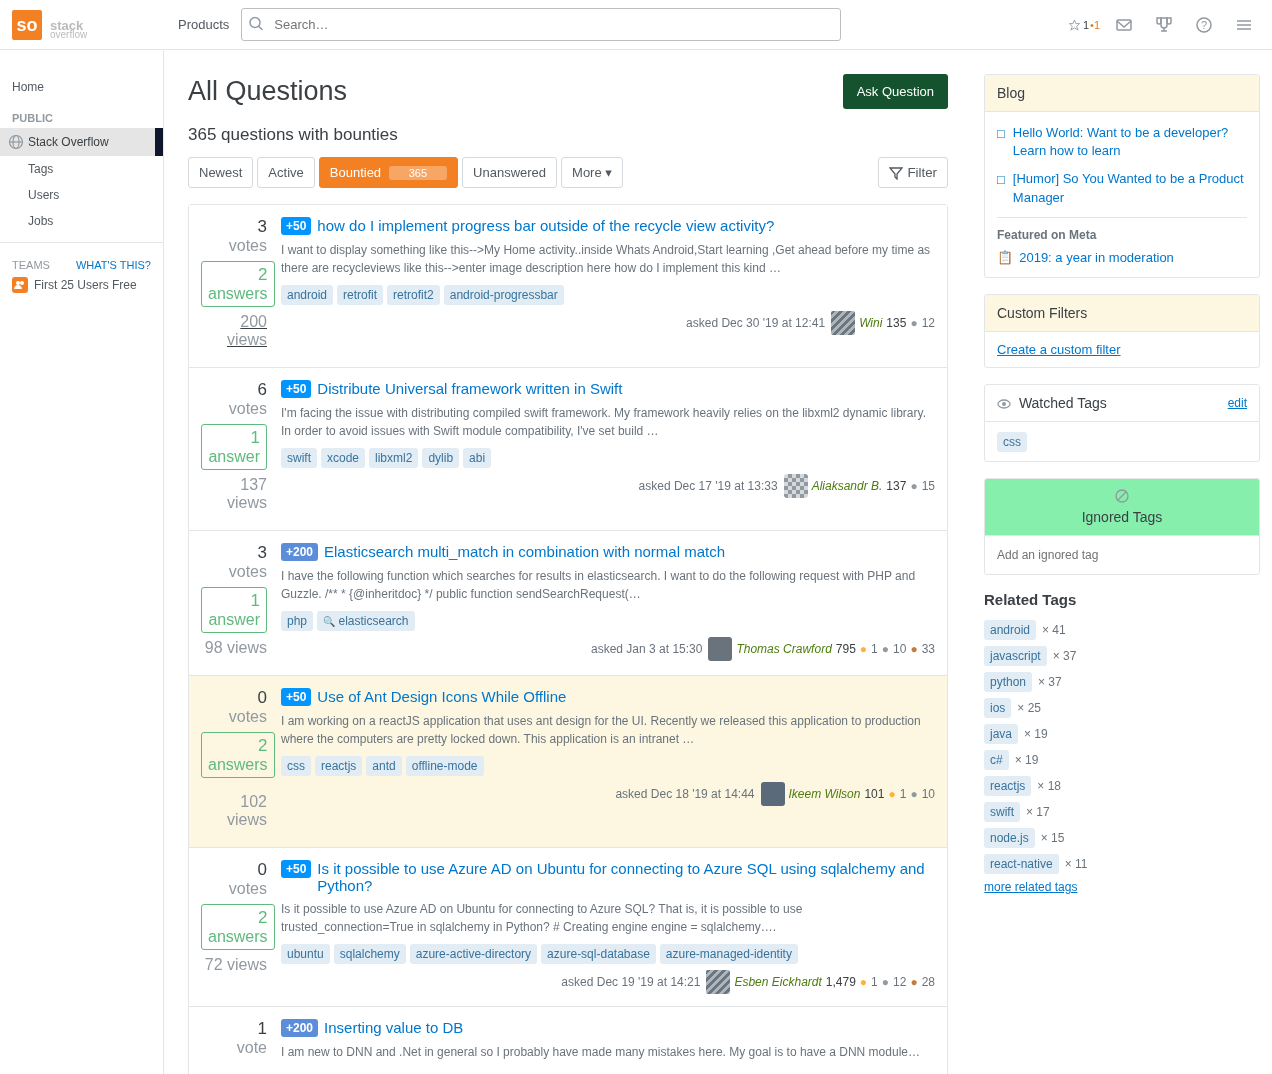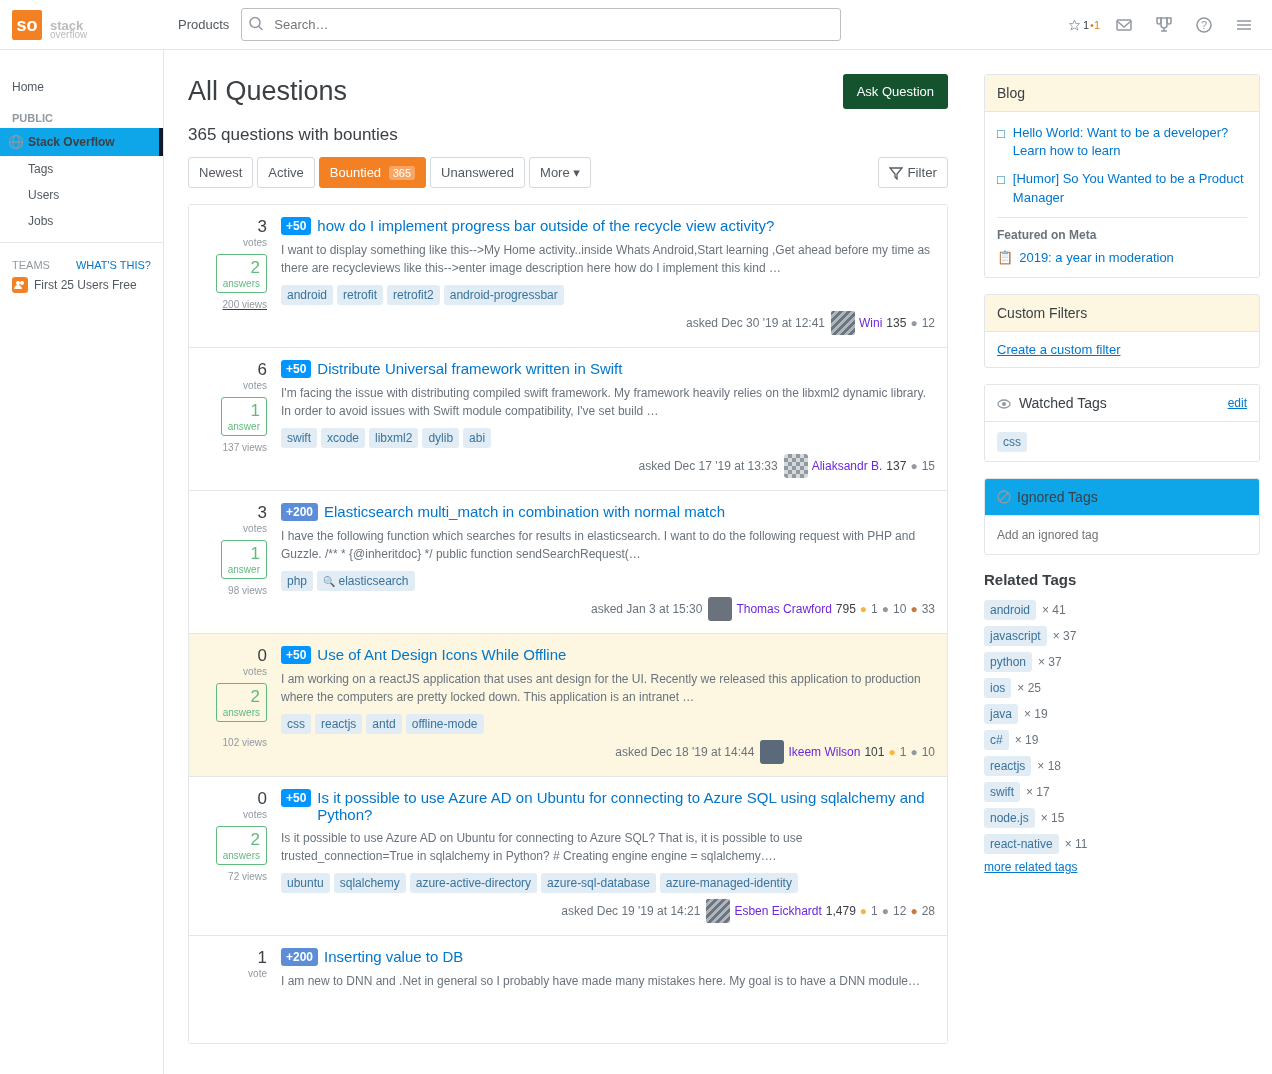--- a/index.html
+++ b/index.html
@@ -17,87 +17,87 @@
     .icon-badge { position: relative; display: inline-flex; }
 
     
     .main-wrap { display: flex; margin-top: 50px; }
 
     
     #sidebar { width: 164px; flex-shrink: 0; padding-top: 24px; border-right: 1px solid #e3e6e8; min-height: calc(100vh - 50px); }
     .sidebar-nav-item { display: flex; align-items: center; padding: 6px 12px; cursor: pointer; color: #525960; font-size: 12px; text-decoration: none; }
     .sidebar-section-label { padding: 12px 12px 4px; font-size: 11px; font-weight: bold; color: #9199a1; text-transform: uppercase; }
     .sidebar-public-item { display: flex; align-items: center; padding: 6px 12px 6px 8px; cursor: pointer; color: #525960; font-size: 12px; }
-    .sidebar-public-item.active { font-weight: bold; color: #3b4045; border-right: 4px solid #0f172a; background: #0ea5e9; }
+    .sidebar-public-item.active { font-weight: normal; color: #3b4045; border-right: 8px solid #0f172a; background: #e5e5e5; }
     .globe-icon { width: 16px; height: 16px; margin-right: 4px; }
     .sidebar-divider { border: none; border-top: 1px solid #e3e6e8; margin: 8px 0; }
     .teams-section { padding: 8px 12px; }
     .teams-label { font-size: 11px; font-weight: normal; color: #9199a1; text-transform: uppercase; display: flex; justify-content: space-between; }
     .whats-this { font-size: 11px; color: #0077cc; cursor: pointer; }
     .teams-item { display: flex; align-items: center; padding: 6px 0; font-size: 12px; cursor: pointer; color: #525960; }
     .teams-icon { width: 16px; height: 16px; background: #f48024; border-radius: 3px; margin-right: 6px; display: flex; align-items: center; justify-content: center; color: white; font-size: 10px; }
 
     
     #main { flex: 1; padding: 24px 24px 24px 24px; max-width: 870px; }
     .page-header { display: flex; align-items: center; justify-content: space-between; margin-bottom: 16px; }
     .page-title { font-size: 27px; font-weight: normal; color: #3b4045; }
     .ask-btn { background: #14532d; color: #fff; border: none; border-radius: 3px; padding: 10px 14px; font-size: 13px; cursor: pointer; white-space: nowrap; }
     .questions-count { font-size: 17px; margin-bottom: 12px; color: #3b4045; }
     .filter-bar { display: flex; align-items: center; gap: 4px; margin-bottom: 16px; }
     .filter-tab { padding: 7px 10px; border: 1px solid #d6d9dc; border-radius: 3px; font-size: 13px; cursor: pointer; color: #525960; background: #fff; }
     .filter-tab.bountied { background: #f48024; color: white; border-color: #f48024; }
-    .filter-tab .badge-num { background: rgba(255,255,255,0.3); border-radius: 3px; padding: 1px 4px; font-size: 11px; margin-left: 4px; }
+    .filter-tab .badge-num { background: rgba(255,255,255,0.3); border-radius: 3px; padding: 1px 20px; font-size: 11px; margin-left: 4px; }
     .filter-btn { margin-left: auto; display: flex; align-items: center; gap: 4px; padding: 7px 10px; border: 1px solid #d6d9dc; border-radius: 3px; cursor: pointer; background: #fff; color: #525960; }
 
     
     .question-list { border: 1px solid #e3e6e8; border-radius: 3px; }
     .question-item { display: flex; padding: 12px; border-bottom: 1px solid #e3e6e8; background: #fff; }
     .question-item:last-child { border-bottom: none; }
     .question-item.highlighted { background: #fdf7e2; }
     .q-stats { width: 80px; flex-shrink: 0; text-align: right; padding-right: 14px; }
     .q-stat { margin-bottom: 6px; }
     .q-stat-num { font-size: 17px; color: #3b4045; }
-    .q-stat-label { font-size: 10px; color: #9199a1; }
+    .q-stat-label { font-size: 16px; color: #9199a1; }
     .q-answers-box { border: 1px solid #5eba7d; border-radius: 3px; padding: 3px 6px; display: inline-block; }
     .q-answers-box .q-stat-num { color: #5eba7d; }
     .q-answers-box .q-stat-label { color: #5eba7d; }
     .q-body { flex: 1; }
     .q-title-row { display: flex; align-items: flex-start; gap: 6px; margin-bottom: 6px; }
     .bounty-badge { background: #0095ff; color: #fff; border-radius: 3px; padding: 2px 5px; font-size: 12px; font-weight: bold; white-space: nowrap; flex-shrink: 0; }
     .q-title-link { color: #0077cc; font-size: 15px; text-decoration: none; }
     .q-excerpt { font-size: 12px; color: #6a737c; margin-bottom: 8px; line-height: 1.5; }
     .q-tags-row { display: flex; align-items: center; flex-wrap: wrap; gap: 4px; margin-bottom: 6px; }
     .tag { background: #e1ecf4; color: #39739d; border-radius: 3px; padding: 3px 6px; font-size: 12px; cursor: pointer; }
     .tag-with-icon { display: flex; align-items: center; gap: 3px; }
     .q-meta { display: flex; justify-content: flex-end; align-items: center; font-size: 12px; color: #6a737c; }
     .q-asked { margin-right: 6px; }
     .q-user { display: flex; align-items: center; gap: 4px; }
     .avatar { width: 24px; height: 24px; border-radius: 3px; background: #d6d9dc; flex-shrink: 0; overflow: hidden; }
-    .user-name { color: #6d28d9; }
+    .user-name { color: #4d7c0f; font-style: italic; }
     .user-rep { color: #3b4045; }
     .rep-dot-gold { color: #ffb233; }
     .rep-dot-silver { color: #9199a1; }
     .rep-dot-bronze { color: #c47b3e; }
 
     
     #right-sidebar { width: 300px; flex-shrink: 0; padding: 24px 12px; }
     .sidebar-widget { border: 1px solid #e3e6e8; border-radius: 3px; margin-bottom: 16px; overflow: hidden; }
     .widget-header { background: #fdf7e2; padding: 10px 12px; font-size: 14px; font-weight: normal; border-bottom: 1px solid #e3e6e8; color: #3b4045; }
     .widget-body { padding: 12px; }
     .blog-link { display: flex; align-items: flex-start; gap: 8px; margin-bottom: 10px; font-size: 13px; color: #0077cc; text-decoration: none; line-height: 1.4; }
     .blog-icon { color: #0077cc; flex-shrink: 0; margin-top: 1px; }
     .featured-section { border-top: 1px solid #e3e6e8; padding-top: 10px; margin-top: 4px; }
     .featured-label { font-size: 12px; font-weight: bold; color: #6a737c; margin-bottom: 8px; }
     .featured-link { display: flex; align-items: flex-start; gap: 6px; font-size: 13px; color: #0077cc; text-decoration: none; }
     .custom-filters-widget .widget-body { padding: 10px 12px; }
     .create-filter-link { color: #0077cc; font-size: 13px; cursor: pointer; }
     .watched-tags-widget .widget-header { background: #fff; display: flex; justify-content: space-between; align-items: center; }
     .edit-link { color: #0077cc; font-size: 12px; cursor: pointer; }
     .watched-tag { background: #e1ecf4; color: #39739d; border-radius: 3px; padding: 3px 6px; font-size: 12px; }
-    .ignored-tags-widget .widget-header { background: #0ea5e9; display: flex; align-items: center; gap: 6px; }
+    .ignored-tags-widget .widget-header { background: #86efac; display: flex; align-items: center; gap: 6px; flex-direction: column; }
     .add-ignored-tag { color: #737373; font-size: 12px; margin-top: 0; cursor: pointer; }
     .related-tags-widget { border: none; }
     .related-tags-title { font-size: 15px; font-weight: bold; margin-bottom: 12px; color: #3b4045; }
     .related-tag-row { display: flex; align-items: center; margin-bottom: 6px; }
     .related-tag { background: #e1ecf4; color: #39739d; border-radius: 3px; padding: 3px 6px; font-size: 12px; cursor: pointer; margin-right: 6px; }
     .related-tag-count { color: #6a737c; font-size: 12px; }
     .more-related { color: #0077cc; font-size: 12px; cursor: pointer; margin-top: 6px; display: block; }
 
     
     .avatar-pixel { width: 24px; height: 24px; border-radius: 2px; background: linear-gradient(135deg, #6c757d 25%, #adb5bd 25%, #adb5bd 50%, #6c757d 50%, #6c757d 75%, #adb5bd 75%); background-size: 8px 8px; }

